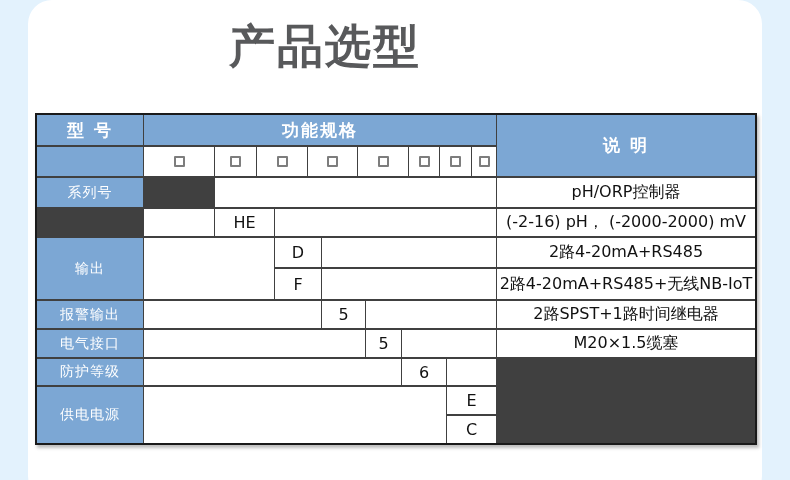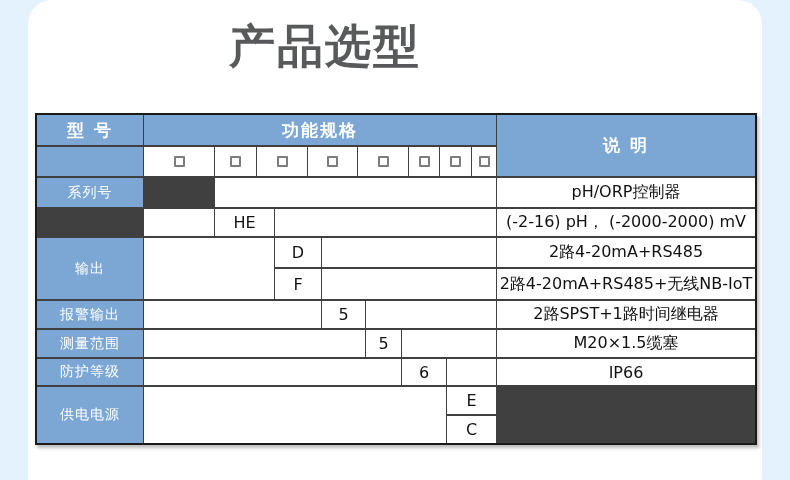--- a/index.html
+++ b/index.html
@@ -116,30 +116,29 @@
   <div class="cell code" style="grid-column:5/7;grid-row:6">F</div>
   <div class="cell" style="grid-column:7/15;grid-row:6"></div>
   <div class="cell desc" style="grid-column:15;grid-row:6">2路4-20mA+RS485+无线NB-IoT</div>
 
   <div class="cell blue label" style="grid-column:1;grid-row:7">报警输出</div>
   <div class="cell" style="grid-column:2/7;grid-row:7"></div>
   <div class="cell code" style="grid-column:7/9;grid-row:7">5</div>
   <div class="cell" style="grid-column:9/15;grid-row:7"></div>
   <div class="cell desc" style="grid-column:15;grid-row:7">2路SPST+1路时间继电器</div>
 
-  <div class="cell blue label" style="grid-column:1;grid-row:8">测量范围</div>
+  <div class="cell blue label" style="grid-column:1;grid-row:8">电气接口</div>
   <div class="cell" style="grid-column:2/9;grid-row:8"></div>
   <div class="cell code" style="grid-column:9;grid-row:8">5</div>
   <div class="cell" style="grid-column:10/15;grid-row:8"></div>
   <div class="cell desc" style="grid-column:15;grid-row:8">M20×1.5缆塞</div>
 
   <div class="cell blue label" style="grid-column:1;grid-row:9">防护等级</div>
   <div class="cell" style="grid-column:2/10;grid-row:9"></div>
   <div class="cell code" style="grid-column:10/13;grid-row:9">6</div>
   <div class="cell" style="grid-column:13/15;grid-row:9"></div>
-  <div class="cell desc" style="grid-column:15;grid-row:9">IP66</div>
 
   <div class="cell blue label" style="grid-column:1;grid-row:10/12">供电电源</div>
   <div class="cell" style="grid-column:2/13;grid-row:10/12"></div>
   <div class="cell code" style="grid-column:13/15;grid-row:10">E</div>
   <div class="cell code" style="grid-column:13/15;grid-row:11">C</div>
 
 </div>
 
 </body></html>

